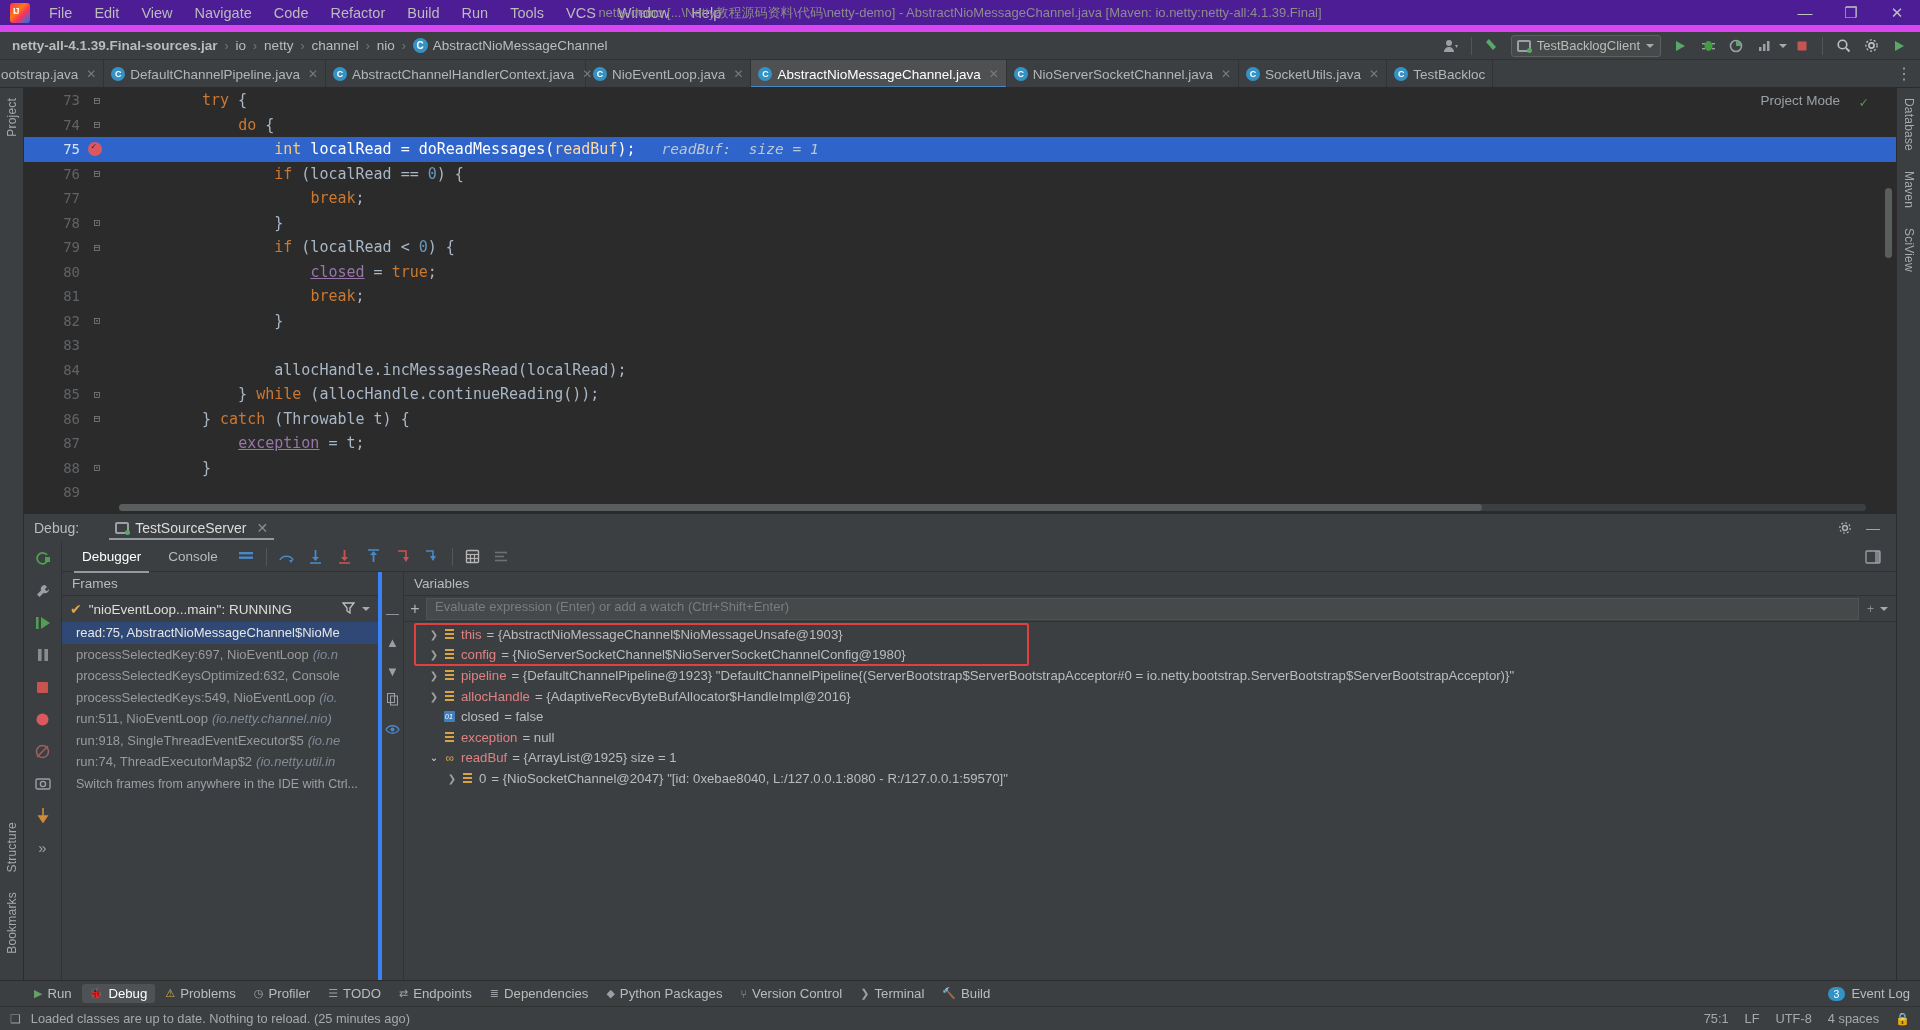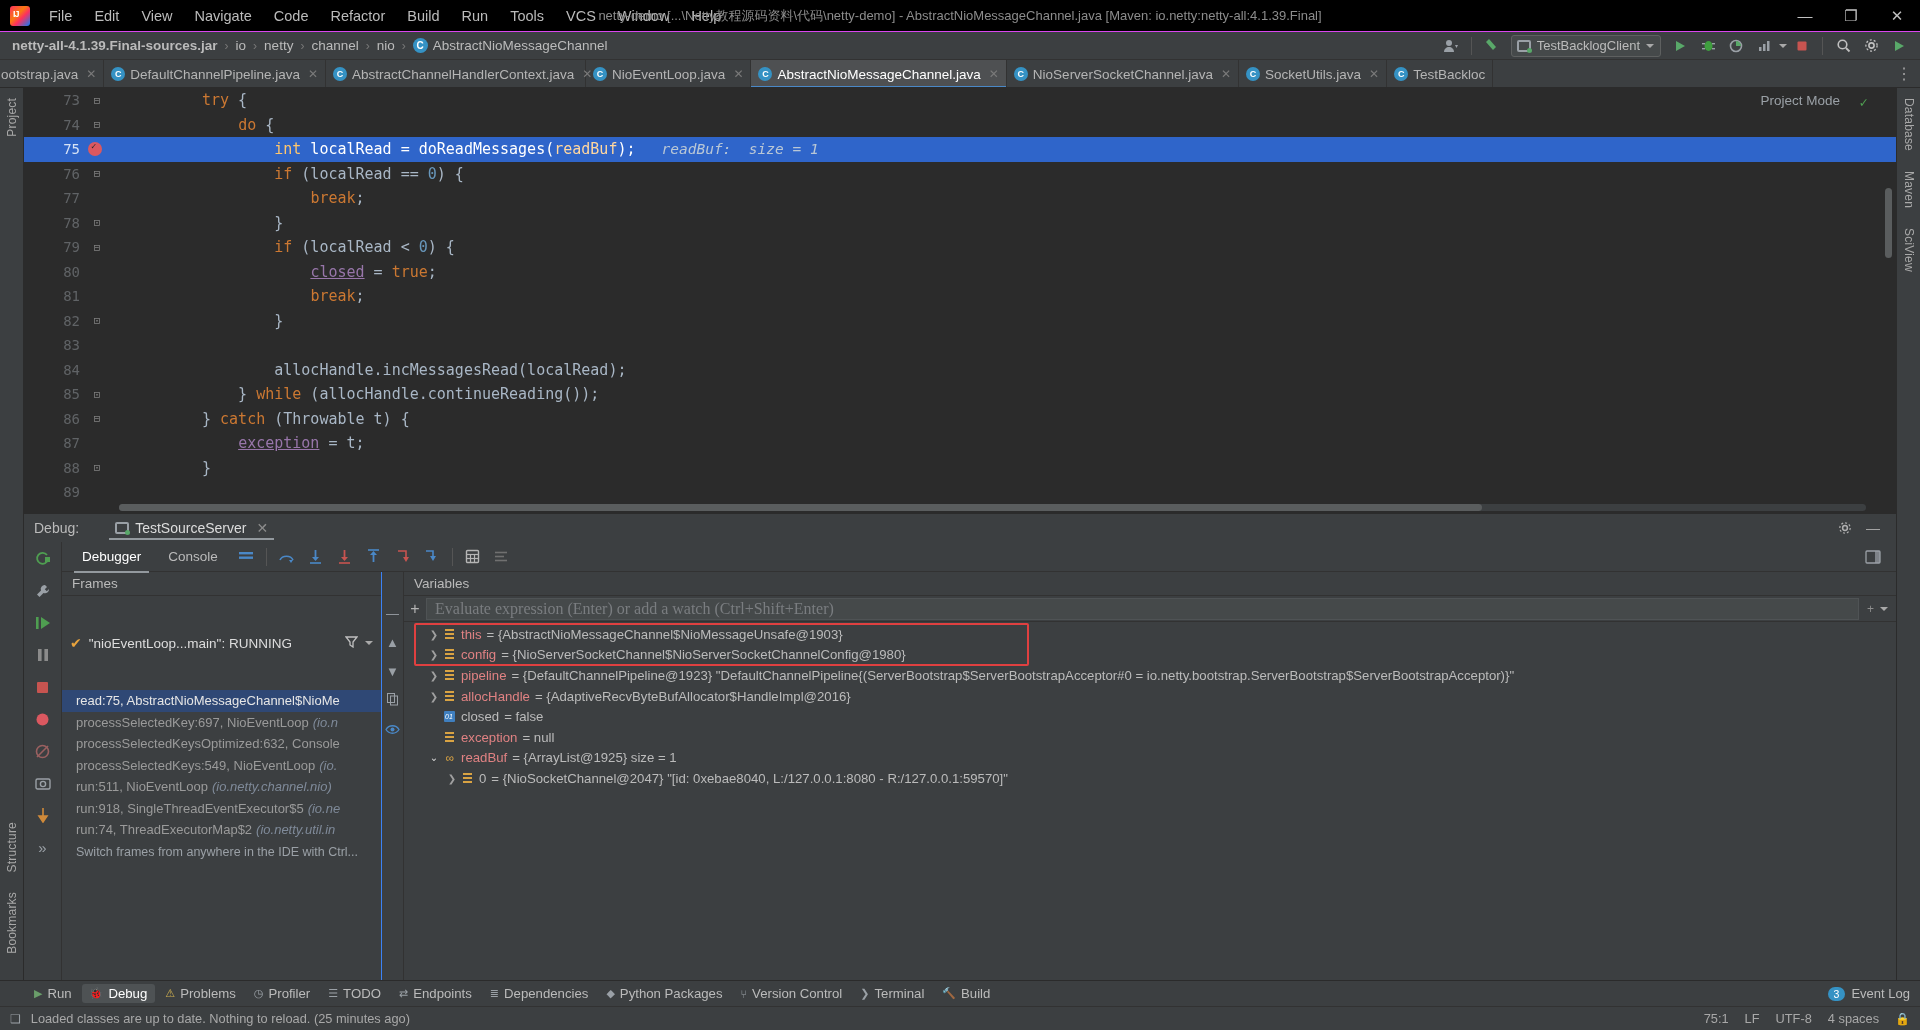--- a/index.html
+++ b/index.html
@@ -8,22 +8,22 @@
     background: #3c3f41;
     font-family: "Liberation Sans", sans-serif;
     font-size: 13px;
     color: #bbbbbb;
     overflow: hidden;
   }
   .app { position: relative; width: 1920px; height: 1030px; display: flex; flex-direction: column; }
 
   
   .titlebar {
-    height: 32px; background: #000000; display: flex; align-items: center;
-    flex: 0 0 32px; position: relative; border-bottom: 1px solid #d946ef;
+    height: 32px; background: #4c1d95; display: flex; align-items: center;
+    flex: 0 0 32px; position: relative; border-bottom: 7px solid #d946ef;
   }
   .logo {
     width: 20px; height: 20px; margin: 0 8px 0 10px; border-radius: 3px;
     background: linear-gradient(135deg,#fe315d 0%,#f97a12 40%,#fe315d 60%,#087cfa 100%);
     position: relative; flex: 0 0 20px;
   }
   .logo::after{
     content:"IJ"; position:absolute; left:3px; top:3px; font-size:9px; font-weight:bold;
     color:#fff; font-family:"Liberation Sans",sans-serif; letter-spacing:-1px;
   }
@@ -171,38 +171,38 @@
     height: 30px; flex: 0 0 30px; display: flex; align-items: center; gap: 3px; padding-left: 8px;
     border-bottom: 1px solid #323232;
   }
   .dtab { padding: 3px 12px; font-size: 13.5px; color: #bbb; position: relative; }
   .dtab.active { color: #fff; }
   .dtab.active::after { content:""; position:absolute; left:4px; right:4px; bottom:-6px; height:2px; background:#93999e; }
   .ti { width: 26px; height: 24px; display:flex; align-items:center; justify-content:center; color:#a3a3a3; font-size: 14px; border-radius:3px;}
   .vsep { width:1px; height:18px; background:#555; margin:0 4px; }
 
   .panes { flex: 1 1 auto; display: flex; min-height: 0; }
-  .frames-pane { width: 320px; flex: 0 0 320px; display: flex; flex-direction: column; border-right: 1px solid #3b82f6; min-height:0;gap:34px;}
+  .frames-pane { width: 320px; flex: 0 0 320px; display: flex; flex-direction: column; border-right: 4px solid #3b82f6; min-height:0;}
   .pane-title { height: 24px; flex: 0 0 24px; display:flex; align-items:center; padding-left:10px; font-size:13.5px; color:#bbb; border-bottom:1px solid #323232;}
   .thread-row { height: 26px; display: flex; align-items: center; gap: 7px; padding-left: 8px; font-size: 13.5px; color: #ddd; }
   .thread-row .ok { color: #e8a33d; font-size: 14px; }
   .frames-list { flex:1 1 auto; overflow:hidden; min-height:0;}
   .frame-row { height: 21.5px; display:flex; align-items:center; padding-left: 14px; font-size:13px; color:#9a9a9a; white-space:nowrap; overflow:hidden;}
   .frame-row.sel { background: #2f4875; color: #e6e6e6; }
   .frame-row .ital { color: #7f8a99; font-style: italic; margin-left: 4px;}
   .frames-hint { height:22px; display:flex; align-items:center; padding-left:14px; font-size:12.5px; color:#9aa0a6; }
   .frames-ctrl { width: 22px; flex: 0 0 22px; display:flex; flex-direction:column; align-items:center; gap:14px; padding-top:34px; border-right:1px solid #323232;}
   .fc { color:#9aa0a6; font-size:13px;}
 
   .vars-pane { flex: 1 1 auto; display: flex; flex-direction: column; min-width: 0; }
   .watch-bar { height: 26px; flex:0 0 26px; display:flex; align-items:center; border-bottom:1px solid #323232;}
   .watch-plus { width: 22px; text-align:center; color:#b4b4b4; font-size:16px; }
   .watch-input {
     flex:1 1 auto; height: 22px; background:#45494a; border:1px solid #4f5355; color:#7a7d80;
-    font-family:Liberation Serif, serif; font-size:16px; padding-left:8px; display:flex; align-items:center;
+    font-family:Liberation Sans, sans-serif; font-size:13px; padding-left:8px; display:flex; align-items:flex-start;
   }
   .watch-right { display:flex; align-items:center; gap:6px; padding:0 8px; color:#8d8d8d; font-size:12px;}
   .vars-list { flex:1 1 auto; overflow:hidden; padding-top:2px; position:relative;}
   .vrow { height: 20.6px; display:flex; align-items:center; font-size:13.2px; white-space:nowrap; color:#bbbbbb; }
   .arrow { width: 16px; text-align:center; color:#a0a0a0; font-size:10px; flex:0 0 16px;}
   .arrow.open { color:#d8d8d8; }
   .vicon-f { width:14px; flex:0 0 14px; display:flex; align-items:center; justify-content:center; margin-right:5px;}
   .ic-field { width:9px; height:11px; background: repeating-linear-gradient(#d9a343 0 2px, transparent 2px 4px); }
   .ic-local { width:11px; height:11px; background:#3f7fbf; color:#fff; font-size:7px; text-align:center; line-height:11px; border-radius:1px;}
   .ic-obj { color:#d9a343; font-size:12px; letter-spacing:-1px; }

